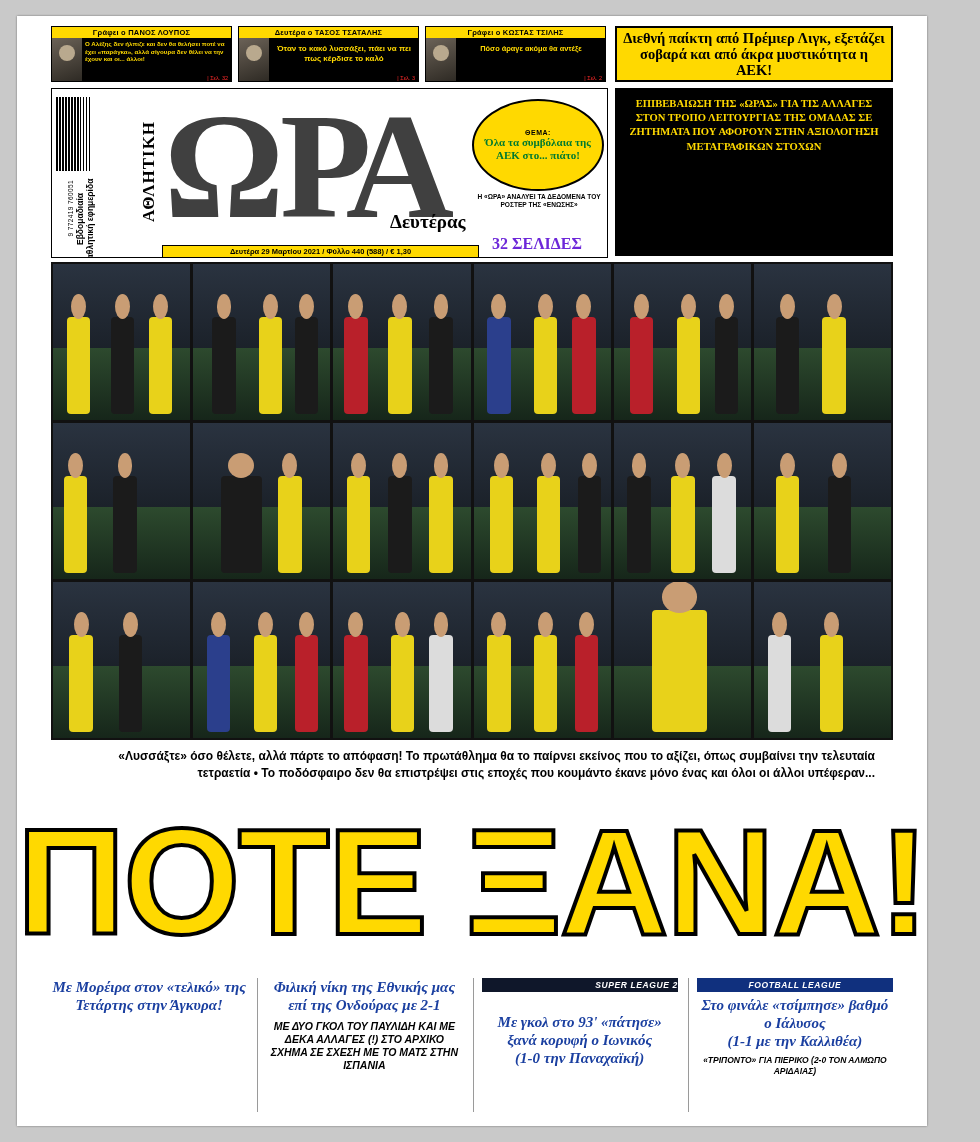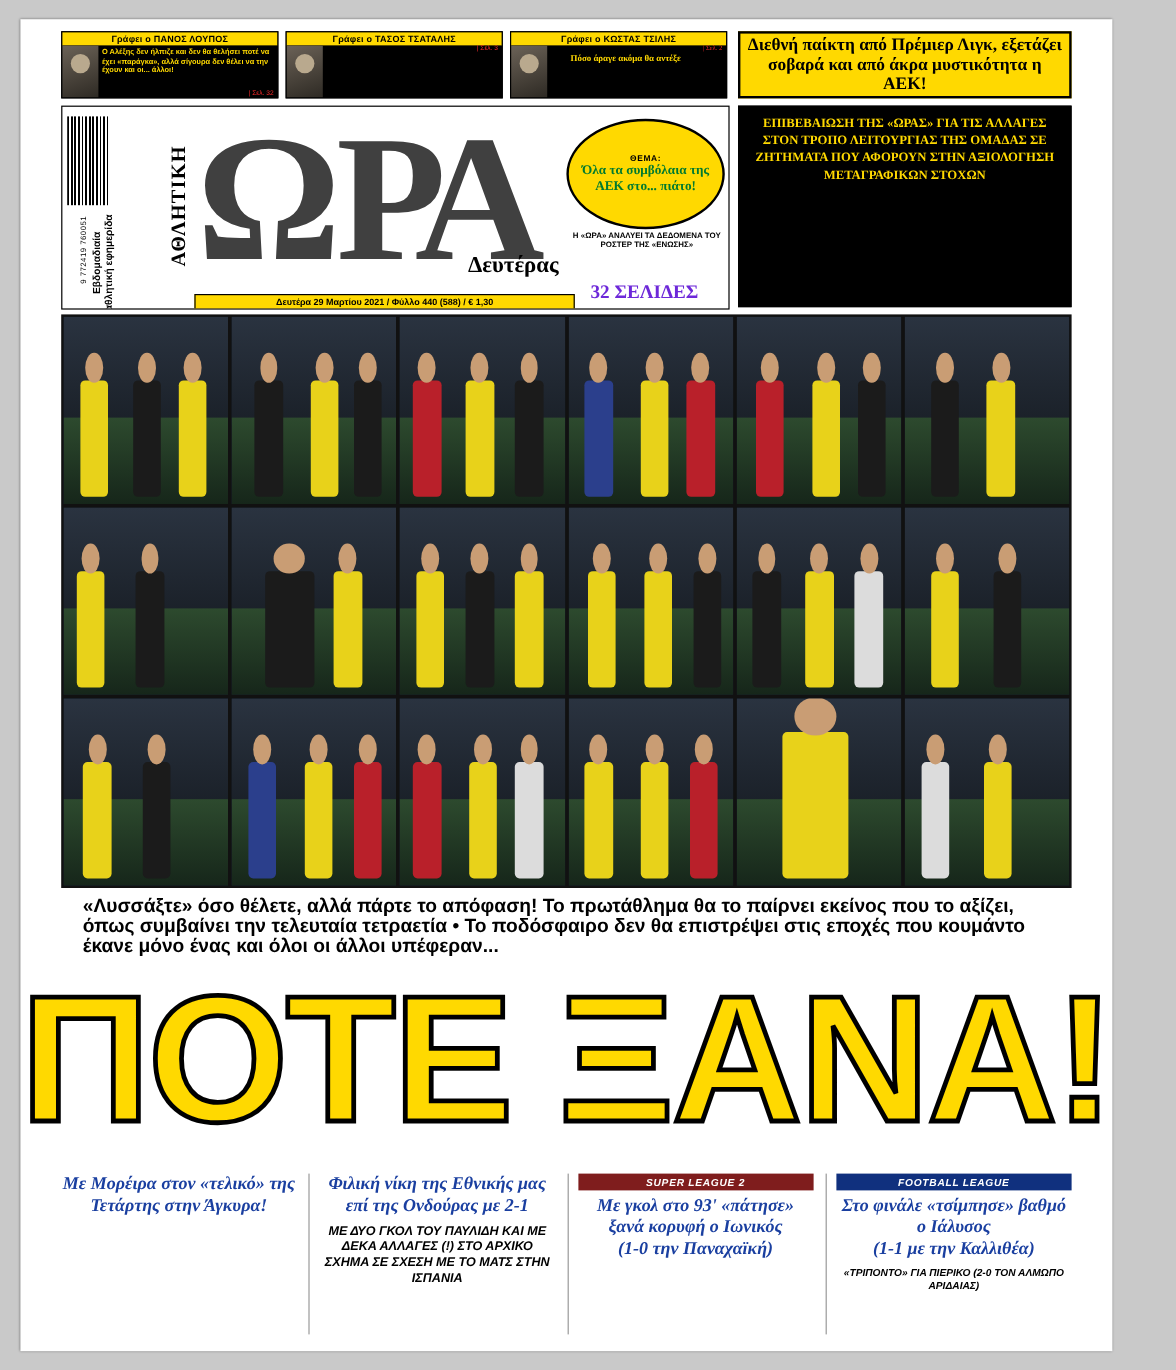--- a/index.html
+++ b/index.html
@@ -145,21 +145,21 @@
     border-radius:50%;background:#c99d74;}
   .y{background:#e8d21a;}
   .k{background:#1b1b1b;}
   .r{background:#b9202a;}
   .w{background:#dcdcdc;}
   .b{background:#2b3f8c;}
 
   
   .lead{
     position:absolute;left:52px;top:732px;width:806px;
-    text-align:left;font-size:16px;font-weight:bold;line-height:16.5px;color:#000;
+    text-align:right;font-size:12px;font-weight:bold;line-height:16.5px;color:#000;
   }
 
   
   .headline{
     position:absolute;left:34px;top:776px;width:842px;height:180px;
     display:flex;align-items:center;justify-content:center;
     font-family:"Liberation Sans",sans-serif;
     font-size:150px;font-weight:bold;letter-spacing:-2px;
     color:#ffd900;
     -webkit-text-stroke:4px #000;
@@ -174,22 +174,22 @@
   .bcol{flex:1;text-align:center;font-style:italic;}
   .bcol.sep{border-left:1px solid #9a9a9a;padding-left:8px;}
   .b-title{
     font-size:15px;font-weight:bold;color:#1a3fa0;line-height:18px;
     font-family:"Liberation Serif",serif;
   }
   .b-sub{
     margin-top:6px;font-size:10.5px;font-weight:bold;color:#000;line-height:13px;
   }
   .b-strip{
-    background:#7f1d1d;color:#fff;font-size:8.5px;font-weight:bold;
-    letter-spacing:.6px;padding:2px 0;margin-bottom:4px;
+    background:#0f172a;color:#fff;font-size:8.5px;font-weight:bold;
+    letter-spacing:.6px;padding:2px 0;margin-bottom:21px;text-align:right;
   }
   .b-strip2{
     background:#10307e;color:#fff;font-size:8.5px;font-weight:bold;
     letter-spacing:.6px;padding:2px 0;margin-bottom:4px;
   }
   .b-small{font-size:8.5px;font-weight:bold;line-height:10.5px;margin-top:5px;color:#000;}
 </style>
 </head>
 <body>
 
@@ -200,33 +200,34 @@
       <div class="col-head">Γράφει ο ΠΑΝΟΣ ΛΟΥΠΟΣ</div>
       <div class="col-body">
         <div class="col-photo"></div>
         <div style="flex:1;display:flex;flex-direction:column;">
           <div class="col-text">Ο Αλέξης δεν ήλπιζε και δεν θα θελήσει ποτέ να έχει «παράγκα», αλλά σίγουρα δεν θέλει να την έχουν και οι... άλλοι!</div>
           <div class="col-ref">| Σελ. 32</div>
         </div>
       </div>
     </div>
     <div class="col-box">
-      <div class="col-head">Γράφει ο ΤΑΣΟΣ ΤΣΑΤΑΛΗΣ</div>
+      <div class="col-head">Δευτέρα ο ΤΑΣΟΣ ΤΣΑΤΑΛΗΣ</div>
       <div class="col-body">
         <div class="col-photo"></div>
         <div style="flex:1;display:flex;flex-direction:column;">
+          <div class="col-text" style="font-size:8px;line-height:10px;text-align:center;padding-top:6px;">Όταν το κακό λυσσάξει, πάει να πει πως κέρδισε το καλό</div>
           <div class="col-ref">| Σελ. 3</div>
         </div>
       </div>
     </div>
     <div class="col-box">
       <div class="col-head">Γράφει ο ΚΩΣΤΑΣ ΤΣΙΛΗΣ</div>
       <div class="col-body">
         <div class="col-photo"></div>
-        <div style="flex:1;display:flex;flex-direction:row;font-family:Liberation Serif, serif;">
+        <div style="flex:1;display:flex;flex-direction:column;">
           <div class="col-text" style="font-size:7.4px;line-height:9.4px;text-align:center;padding-top:6px;">Πόσο άραγε ακόμα θα αντέξε</div>
           <div class="col-ref">| Σελ. 2</div>
         </div>
       </div>
     </div>
   </div>
 
   <div class="promo">
     <div class="promo-yellow">
       <span>Διεθνή παίκτη από Πρέμιερ Λιγκ, εξετάζει σοβαρά και από άκρα μυστικότητα η ΑΕΚ!</span>

